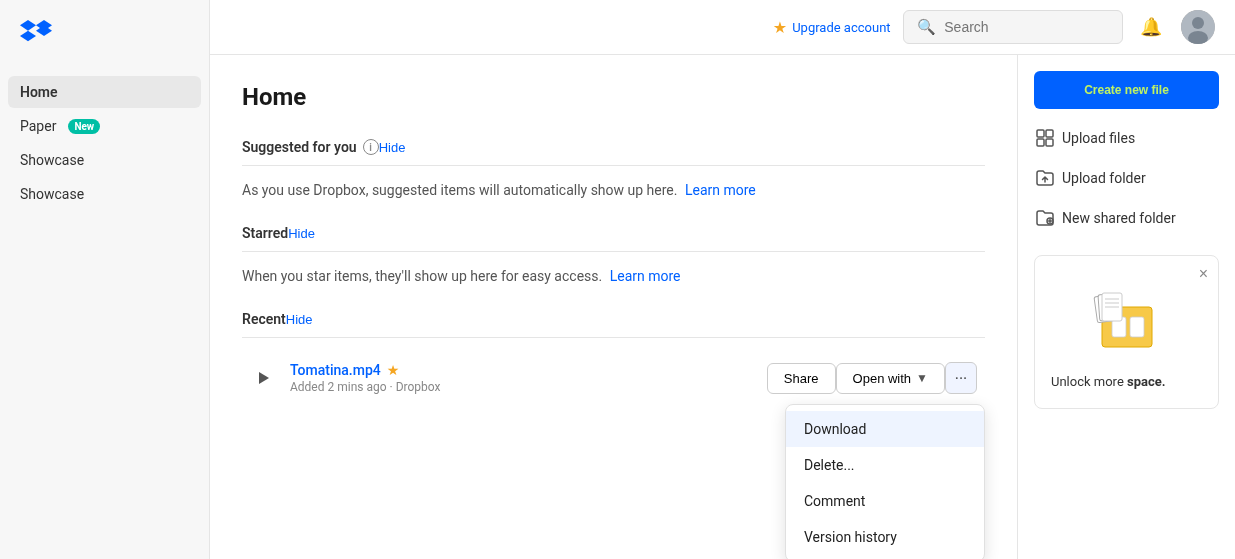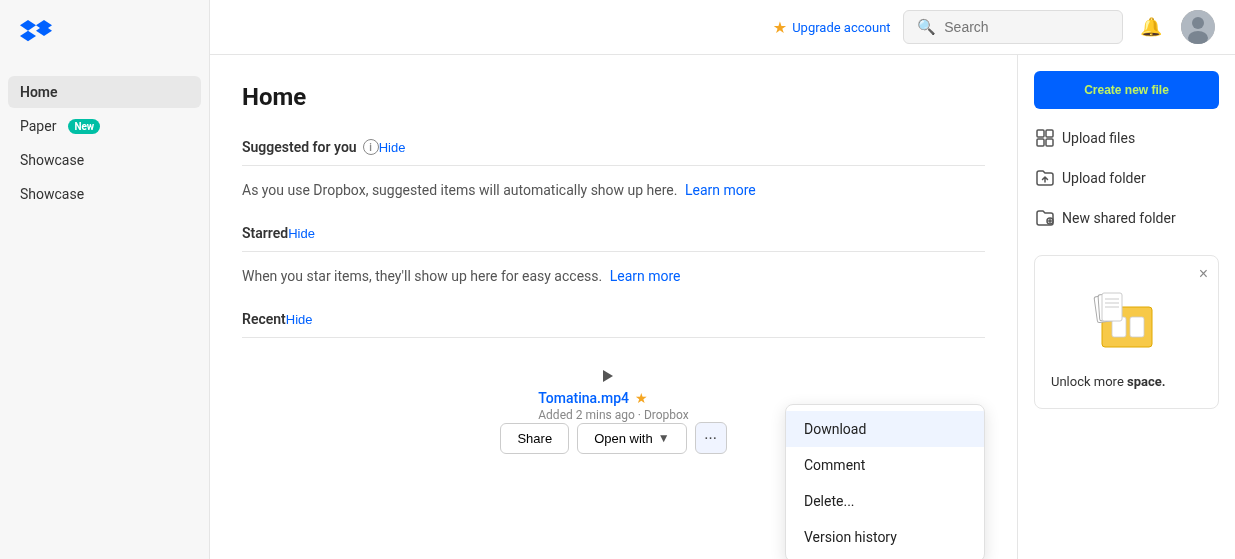--- a/index.html
+++ b/index.html
@@ -166,21 +166,20 @@
     }
     .section-empty a { color: #0061ff; text-decoration: none; }
 
     
     .recent-item {
       display: flex;
       align-items: center;
       padding: 10px 8px;
       border-radius: 6px;
       position: relative;
-      flex-direction: column;
     }
     .play-btn {
       width: 28px;
       height: 28px;
       display: flex;
       align-items: center;
       justify-content: center;
       color: #555;
       cursor: pointer;
       margin-right: 12px;
@@ -188,21 +187,21 @@
     .file-info { flex: 1; }
     .file-name {
       font-size: 14px;
       font-weight: 500;
       color: #0061ff;
       display: flex;
       align-items: center;
       gap: 6px;
     }
     .file-meta { font-size: 12px; color: #888; margin-top: 2px; }
-    .item-actions { display: flex; align-items: center; gap: 8px; }
+    .item-actions { display: flex; align-items: center; gap: 0; }
     .action-btn {
       padding: 7px 16px;
       border: 1px solid #ccc;
       border-radius: 6px;
       background: #fff;
       font-size: 13px;
       cursor: pointer;
       display: flex;
       align-items: center;
       gap: 5px;
@@ -447,22 +446,22 @@
             <button class="action-btn">Share</button>
             <button class="action-btn">
               <span>Open with</span>
               <span class="chevron-down">▼</span>
             </button>
             <div class="action-btn-icon">···</div>
           </div>
 
           <div class="dropdown-menu">
             <div class="dropdown-item highlighted">Download</div>
+            <div class="dropdown-item">Delete...</div>
             <div class="dropdown-item">Comment</div>
-            <div class="dropdown-item">Delete...</div>
             <div class="dropdown-item">Version history</div>
           </div>
         </div>
       </div>
     </div>
 
     <div class="right-panel">
       <button class="create-btn">Create new file</button>
 
       <div class="upload-actions">

